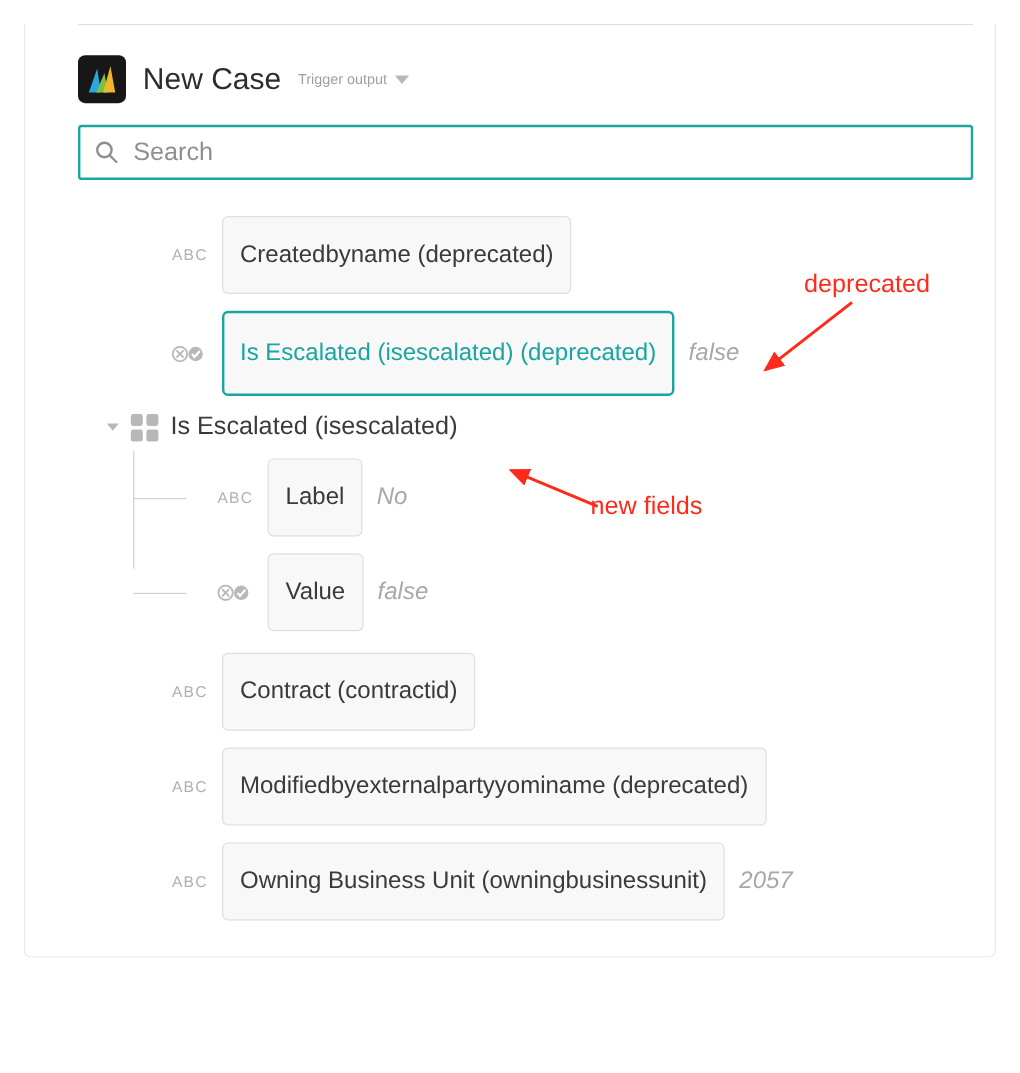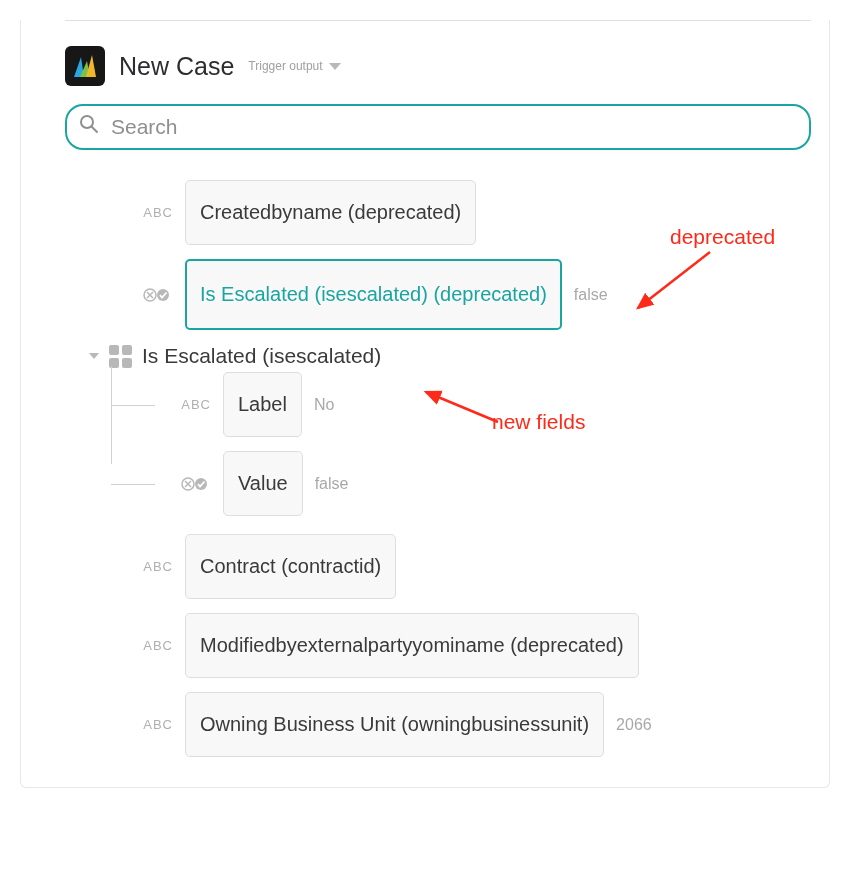--- a/index.html
+++ b/index.html
@@ -55,24 +55,24 @@
     gap: 6px;
   }
   .caret-down {
     width: 0; height: 0;
     border-left: 6px solid transparent;
     border-right: 6px solid transparent;
     border-top: 7px solid #b8b8b8;
   }
   .search {
     display: flex;
-    align-items: flex-start;
+    align-items: center;
     gap: 10px;
     border: 2px solid #1aa5a0;
-    border-radius: 18px;
+    border-radius: 3px;
     padding: 8px 12px;
     margin-bottom: 30px;
   }
   .search input {
     flex: 1;
     border: none;
     outline: none;
     font-size: 21px;
     color: #2c2d30;
     background: transparent;
@@ -105,30 +105,31 @@
     font-size: 20px;
     color: #3a3a3a;
     cursor: pointer;
   }
   .pill.selected {
     border: 2px solid #1aa5a0;
     color: #1aa5a0;
     padding: 22px 13px;
   }
   .val {
-    font-size: 16px;
+    font-size: 20px;
     color: #a8a8a8;
+    font-style: italic;
   }
   .group-header {
     display: flex;
     align-items: center;
     gap: 10px;
     font-size: 21px;
     color: #3a3a3a;
-    margin-bottom: 4px;
+    margin-bottom: 14px;
   }
   .caret-sm {
     width: 0; height: 0;
     border-left: 5px solid transparent;
     border-right: 5px solid transparent;
     border-top: 6px solid #b8b8b8;
   }
   .grid-icon {
     display: inline-grid;
     grid-template-columns: 10px 10px;
@@ -268,21 +269,21 @@
   </div>
 
   <div class="row indent1">
     <span class="type-ind">ABC</span>
     <span class="pill">Modifiedbyexternalpartyyominame (deprecated)</span>
   </div>
 
   <div class="row indent1">
     <span class="type-ind">ABC</span>
     <span class="pill">Owning Business Unit (owningbusinessunit)</span>
-    <span class="val">2066</span>
+    <span class="val">2057</span>
   </div>
 
   <div style="height:14px;"></div>
 </div>
 
 <div class="anno" style="left:670px; top:225px;">deprecated</div>
 <svg class="arrow-svg" style="left:630px; top:248px;" width="100" height="80">
   <defs>
     <marker id="ah1" markerWidth="8" markerHeight="8" refX="6" refY="3" orient="auto">
       <path d="M0,0 L7,3 L0,6 Z" fill="#ff2a1a"></path>

